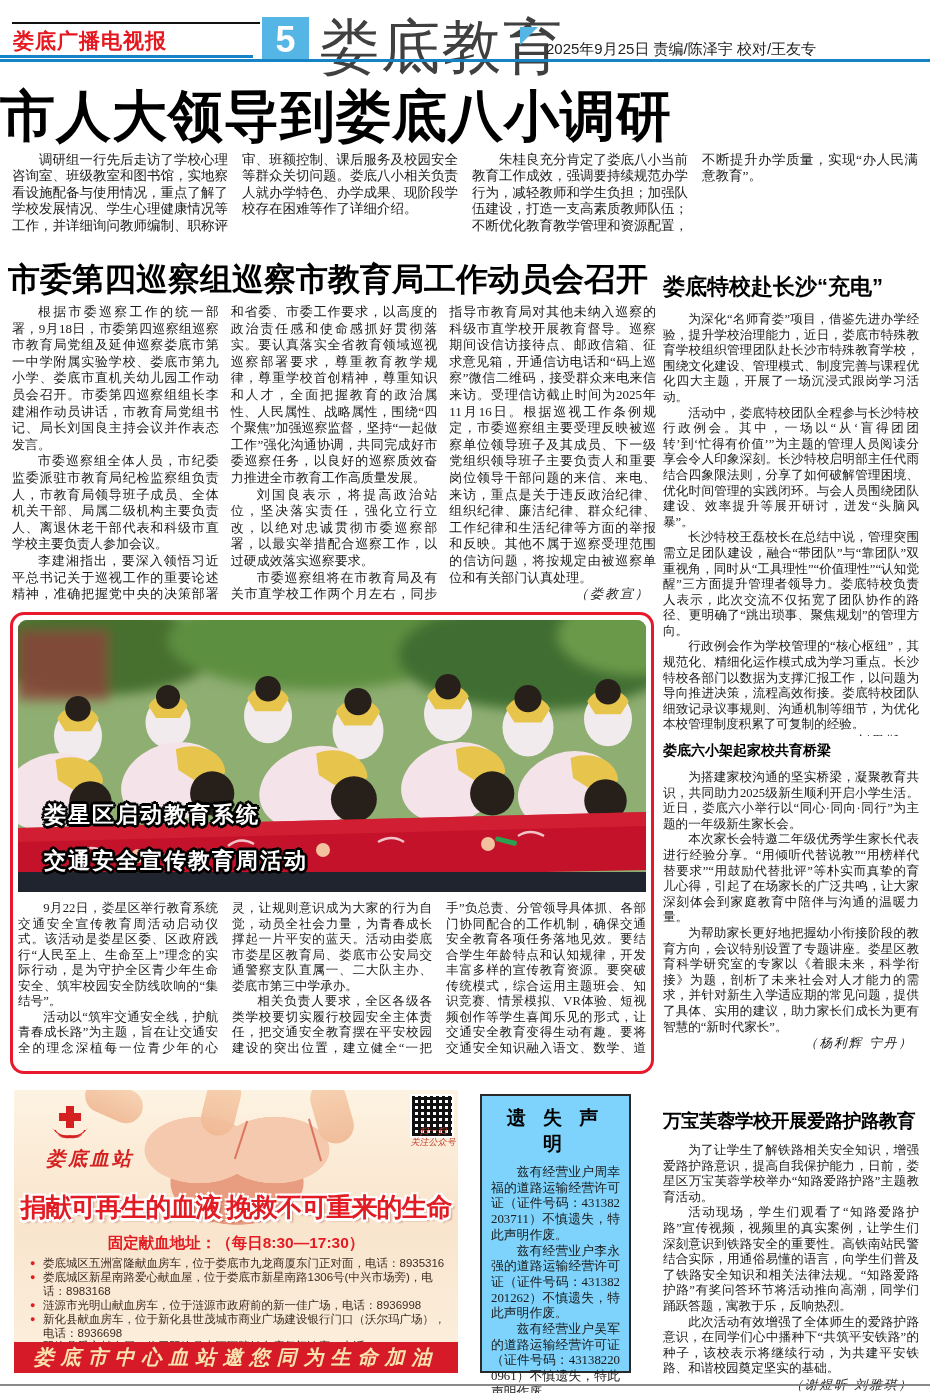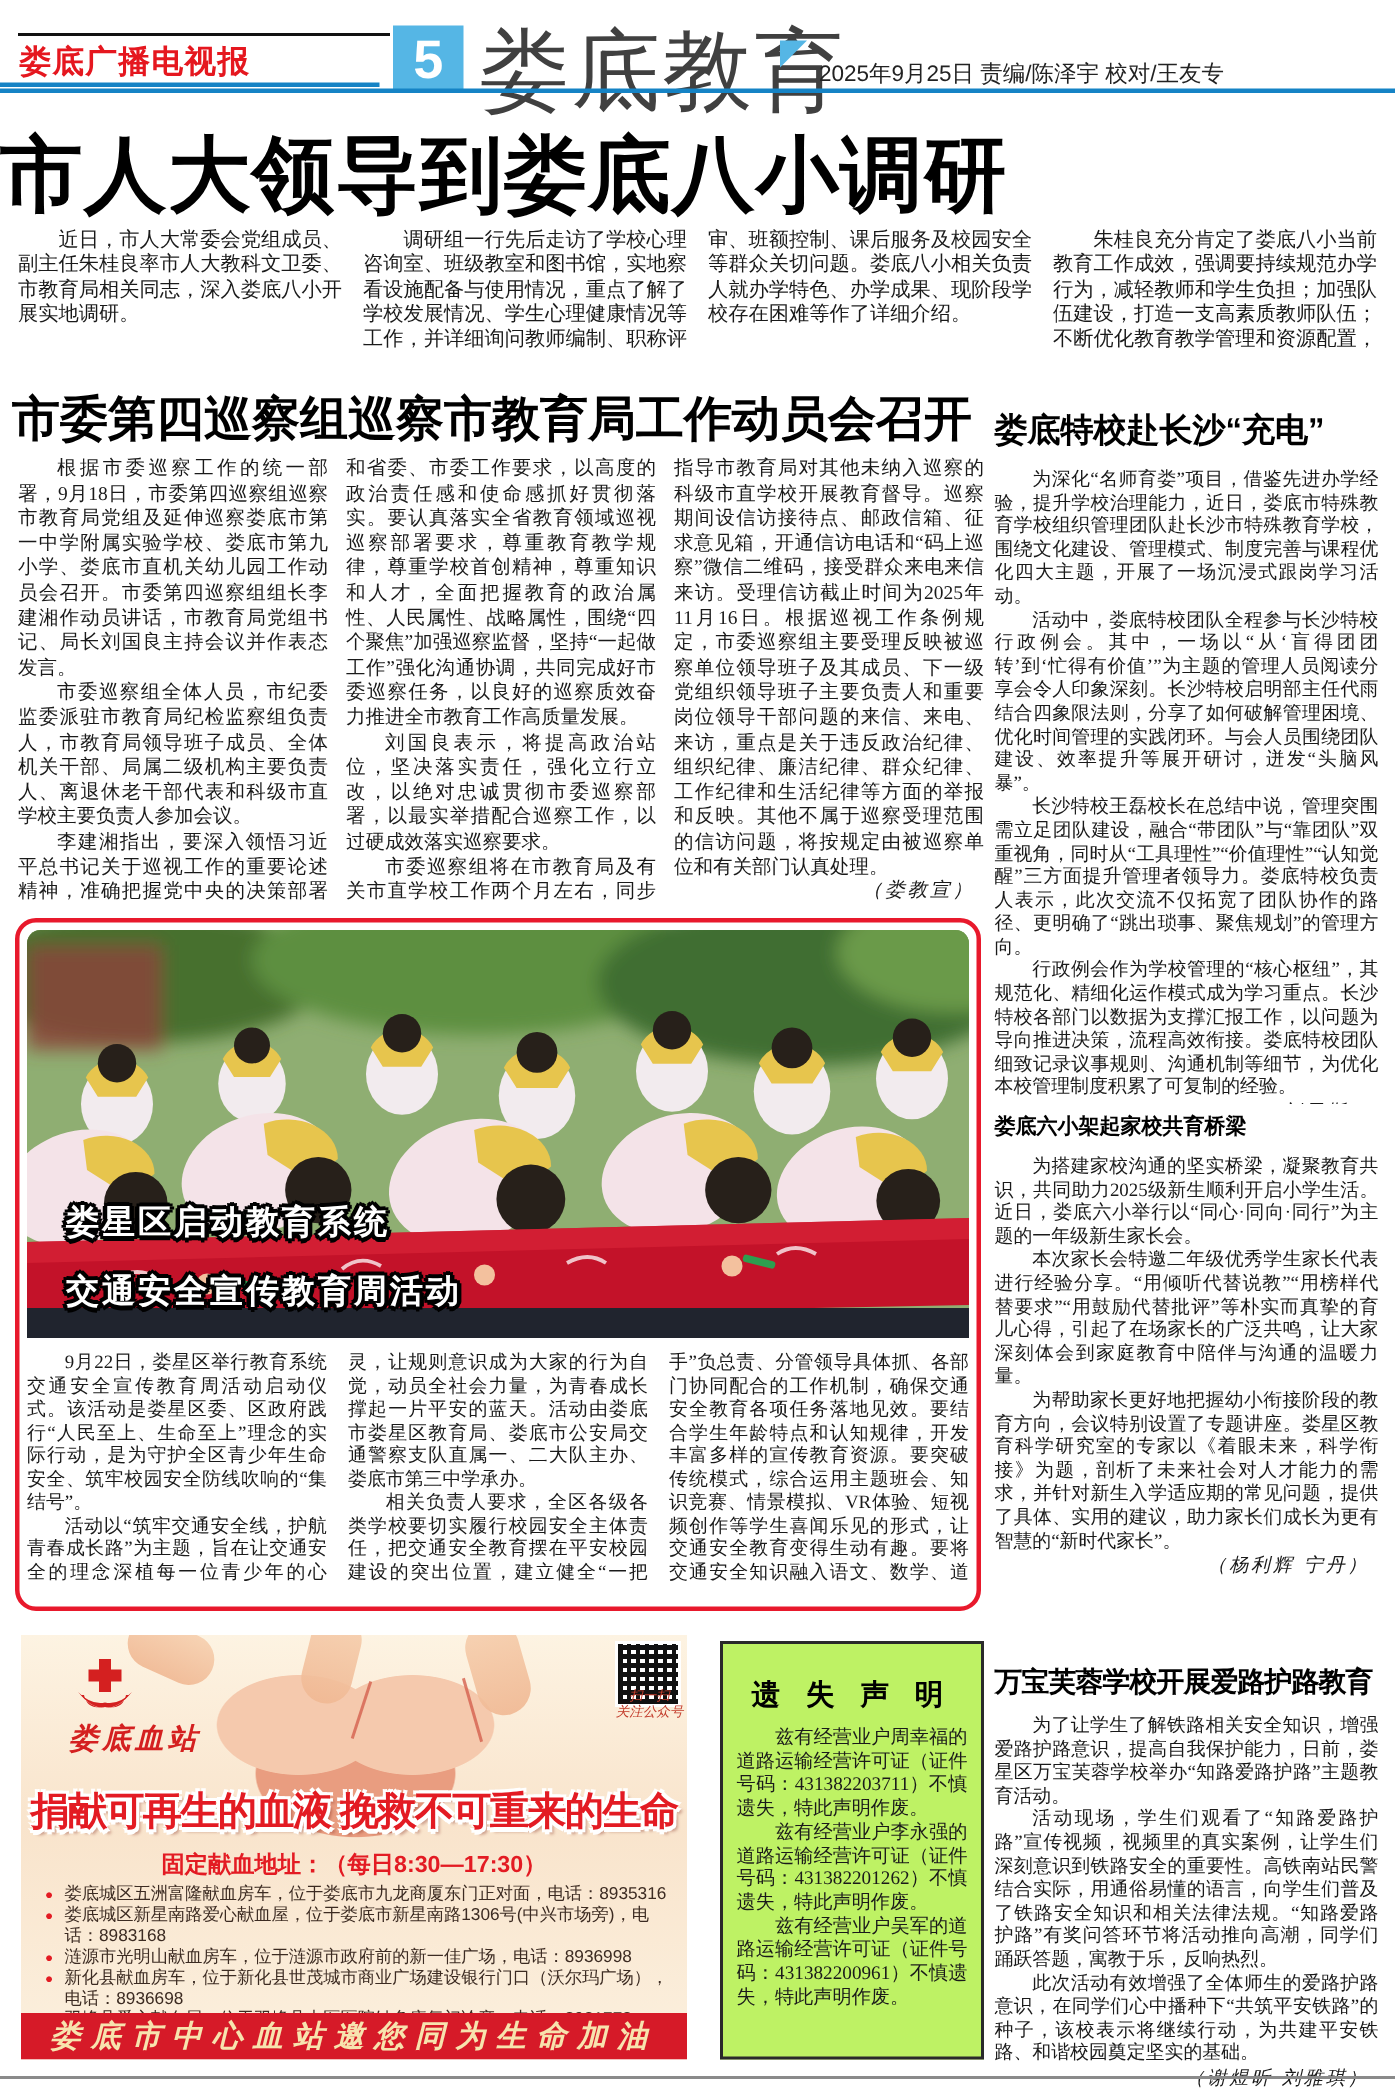--- a/index.html
+++ b/index.html
@@ -68,22 +68,22 @@
      color:#e31b23;letter-spacing:-1px;
      text-shadow:-2px -2px 0 #fff,2px -2px 0 #fff,-2px 2px 0 #fff,2px 2px 0 #fff,0 3px 0 #fff,3px 3px 2px rgba(120,30,20,.35);}
   .ad-sched{position:absolute;left:0;top:143px;width:100%;text-align:center;font-size:15.5px;font-weight:900;color:#e31b23;}
   .ad-addrs{position:absolute;left:16px;top:167px;width:420px;font-size:11.5px;line-height:13.9px;color:#3c2b22;}
   .addr{margin:0;padding-left:13px;position:relative;text-indent:0;}
   .addr::before{content:"●";color:#e31b23;position:absolute;left:0;top:0;font-size:9px;}
   .ad-banner{position:absolute;left:0;top:252px;width:100%;height:31px;background:#d61a28;color:#f7e3ae;
      text-align:center;line-height:31px;font-size:20px;font-weight:bold;letter-spacing:7px;
      font-family:"DejaVu Serif","Liberation Serif",serif;font-style:italic;}
   
-  .notice{position:absolute;left:480px;top:1094px;width:176px;height:279px;border:2px solid #2a2a2a;
-          box-sizing:border-box;padding:18px 9px;background:#bef264;}
+  .notice{position:absolute;left:480px;top:1094px;width:151px;height:279px;border:2px solid #2a2a2a;
+          box-sizing:border-box;padding:6px 9px;background:#7dd3fc;}
   .notice-title{text-align:center;font-size:19px;font-weight:900;letter-spacing:6px;margin:3px 0 8px 0;color:#000;}
   .notice-body{font-size:12.8px;line-height:15.7px;word-break:break-all;}
   
   .bottom-rule{position:absolute;left:0;top:1384px;width:930px;height:2px;background:#8a8a8a;}
 </style>
 </head>
 <body>
 
 <div class="page">
 
@@ -92,21 +92,20 @@
   <div class="masthead-underline"></div>
   <div class="pagenum-box">5</div>
   <div class="section-title">娄底教育</div>
   <div class="date-flag"></div>
   <div class="date-line">2025年9月25日 责编/陈泽宇 校对/王友专</div>
   <div class="header-rule"></div>
 
   <h1 class="lead-title">市人大领导到娄底八小调研</h1>
   <div class="lead-body serifbody">
     <div>
-        <p class="para">近日，市人大常委会党组成员、副主任朱桂良率市人大教科文卫委、市教育局相关同志，深入娄底八小开展实地调研。</p>
         <p class="para">调研组一行先后走访了学校心理咨询室、班级教室和图书馆，实地察看设施配备与使用情况，重点了解了学校发展情况、学生心理健康情况等工作，并详细询问教师编制、职称评审、班额控制、课后服务及校园安全等群众关切问题。娄底八小相关负责人就办学特色、办学成果、现阶段学校存在困难等作了详细介绍。</p>
         <p class="para">朱桂良充分肯定了娄底八小当前教育工作成效，强调要持续规范办学行为，减轻教师和学生负担；加强队伍建设，打造一支高素质教师队伍；不断优化教育教学管理和资源配置，不断提升办学质量，实现“办人民满意教育”。</p>
       </div>
 
   </div>
 
   <h2 class="insp-title">市委第四巡察组巡察市教育局工作动员会召开</h2>
   <div class="insp-body serifbody">
     <div>
         <p class="para">根据市委巡察工作的统一部署，9月18日，市委第四巡察组巡察市教育局党组及延伸巡察娄底市第一中学附属实验学校、娄底市第九小学、娄底市直机关幼儿园工作动员会召开。市委第四巡察组组长李建湘作动员讲话，市教育局党组书记、局长刘国良主持会议并作表态发言。</p>

